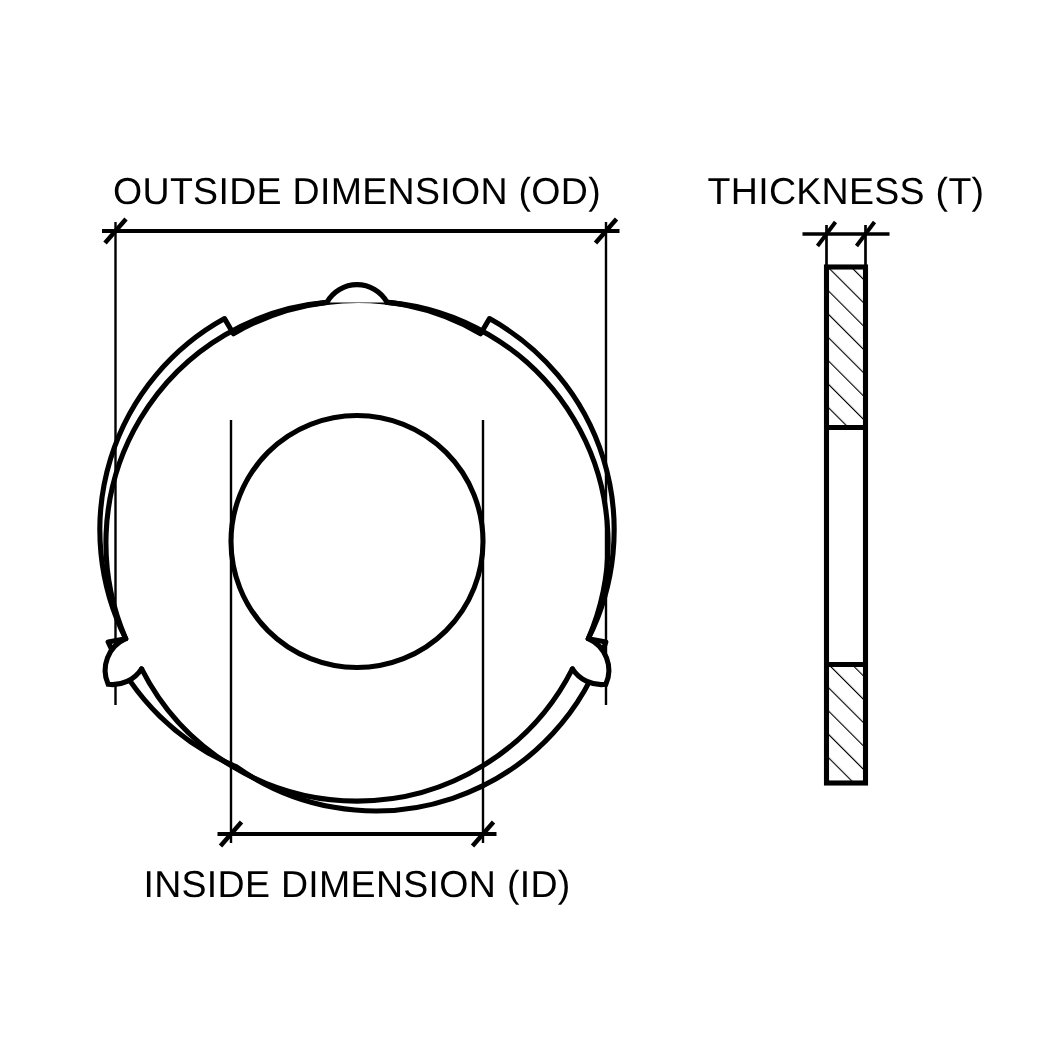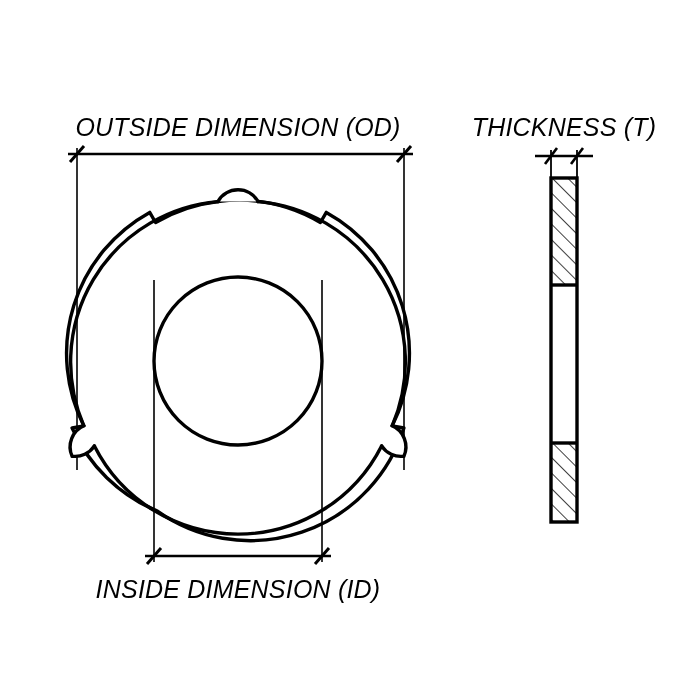--- a/index.html
+++ b/index.html
@@ -11,21 +11,20 @@
     width: 700px;
     height: 700px;
     font-family: "Liberation Sans", sans-serif;
     overflow: hidden;
   }
   #drawing-root {
     position: relative;
     width: 661px;
     height: 700px;
     background: #ffffff;
-    font-style: italic;
   }
   svg.drawing {
     display: block;
     width: 700px;
     height: 700px;
   }
   .dim-label {
     font-family: "Liberation Sans", sans-serif;
     font-size: 25px;
     letter-spacing: 0.2px;

